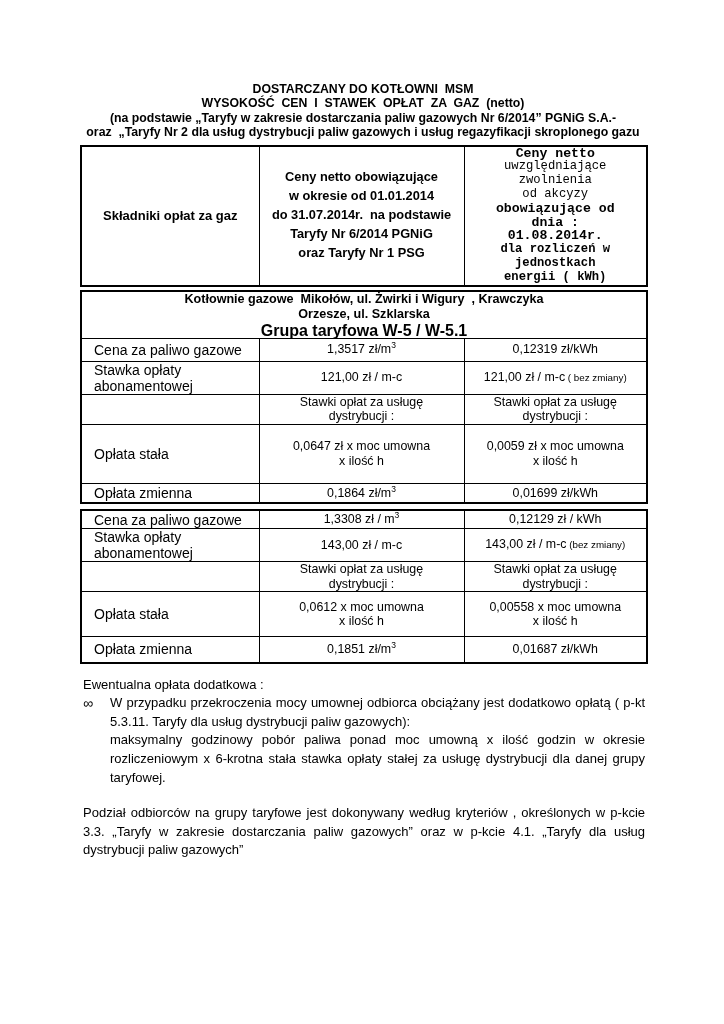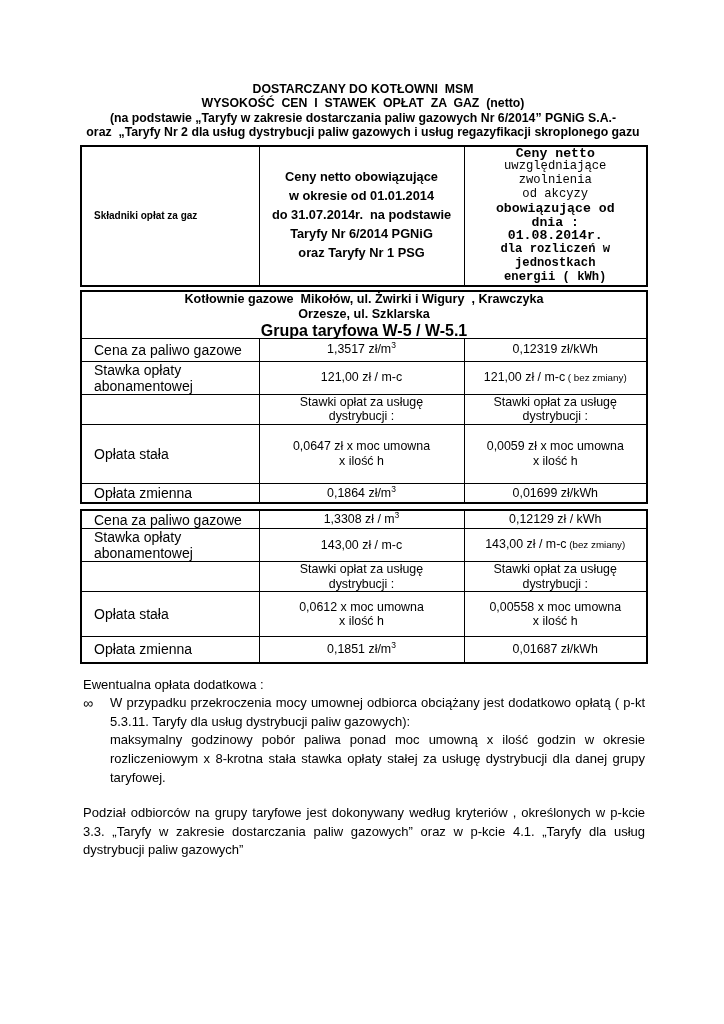--- a/index.html
+++ b/index.html
@@ -14,21 +14,21 @@
     font-size:12.3px;line-height:14.4px;}
   .doc-head div{white-space:pre-wrap;}
   .doc-head .u{text-decoration:underline;}
   
   table.tbl{border-collapse:collapse;table-layout:fixed;width:566px;
     border:2px solid #000;}
   table.tbl td{border:1px solid #000;overflow:hidden;padding:0 12px;
     vertical-align:middle;}
   col.w1{width:178px;} col.w2{width:205px;} col.w3{width:183px;}
   #headTbl{margin-top:5px;}
-  td.hc1{font-weight:bold;font-size:10px;text-align:left;}
+  td.hc1{font-weight:bold;font-size:13px;text-align:center;}
   td.hc2{font-weight:bold;font-size:12.8px;line-height:18.9px;
     text-align:center;white-space:pre-wrap;}
   td.hc3{text-align:center;font-size:12.2px;line-height:13.8px;padding:1px 2px;}
   td.hc3 div{white-space:pre-wrap;font-family:Liberation Mono, monospace;}
   .bb{font-weight:bold;}
   .big{font-size:13.2px;}
   
   #sec1{margin-top:3px;}
   #sec2{margin-top:5px;}
   td.ttl{text-align:center;font-weight:bold;}
@@ -169,18 +169,18 @@
       <td class="val">0,01687 zł/kWh</td>
     </tr>
   </tbody>
     </table>
 
   <div class="notes">
     <div>Ewentualna opłata dodatkowa :</div>
     <div class="b-item">
       <span class="b-sym">∞</span>
       <div class="just">W przypadku przekroczenia mocy umownej odbiorca obciążany jest dodatkowo opłatą ( p-kt 5.3.11. Taryfy dla usług dystrybucji paliw gazowych):</div>
-      <div class="just">maksymalny godzinowy pobór paliwa ponad moc umowną  x ilość godzin w okresie rozliczeniowym  x  8-krotna stała stawka opłaty stałej za usługę dystrybucji dla danej grupy taryfowej.</div>
+      <div class="just">maksymalny godzinowy pobór paliwa ponad moc umowną  x ilość godzin w okresie rozliczeniowym  x  6-krotna stała stawka opłaty stałej za usługę dystrybucji dla danej grupy taryfowej.</div>
     </div>
     <div class="para2 just">Podział odbiorców na grupy taryfowe jest dokonywany według kryteriów , określonych w p-kcie 3.3. „Taryfy w zakresie dostarczania paliw gazowych” oraz w p-kcie 4.1. „Taryfy dla usług dystrybucji paliw gazowych”</div>
   </div>
 
 </div>
 
 </body></html>

